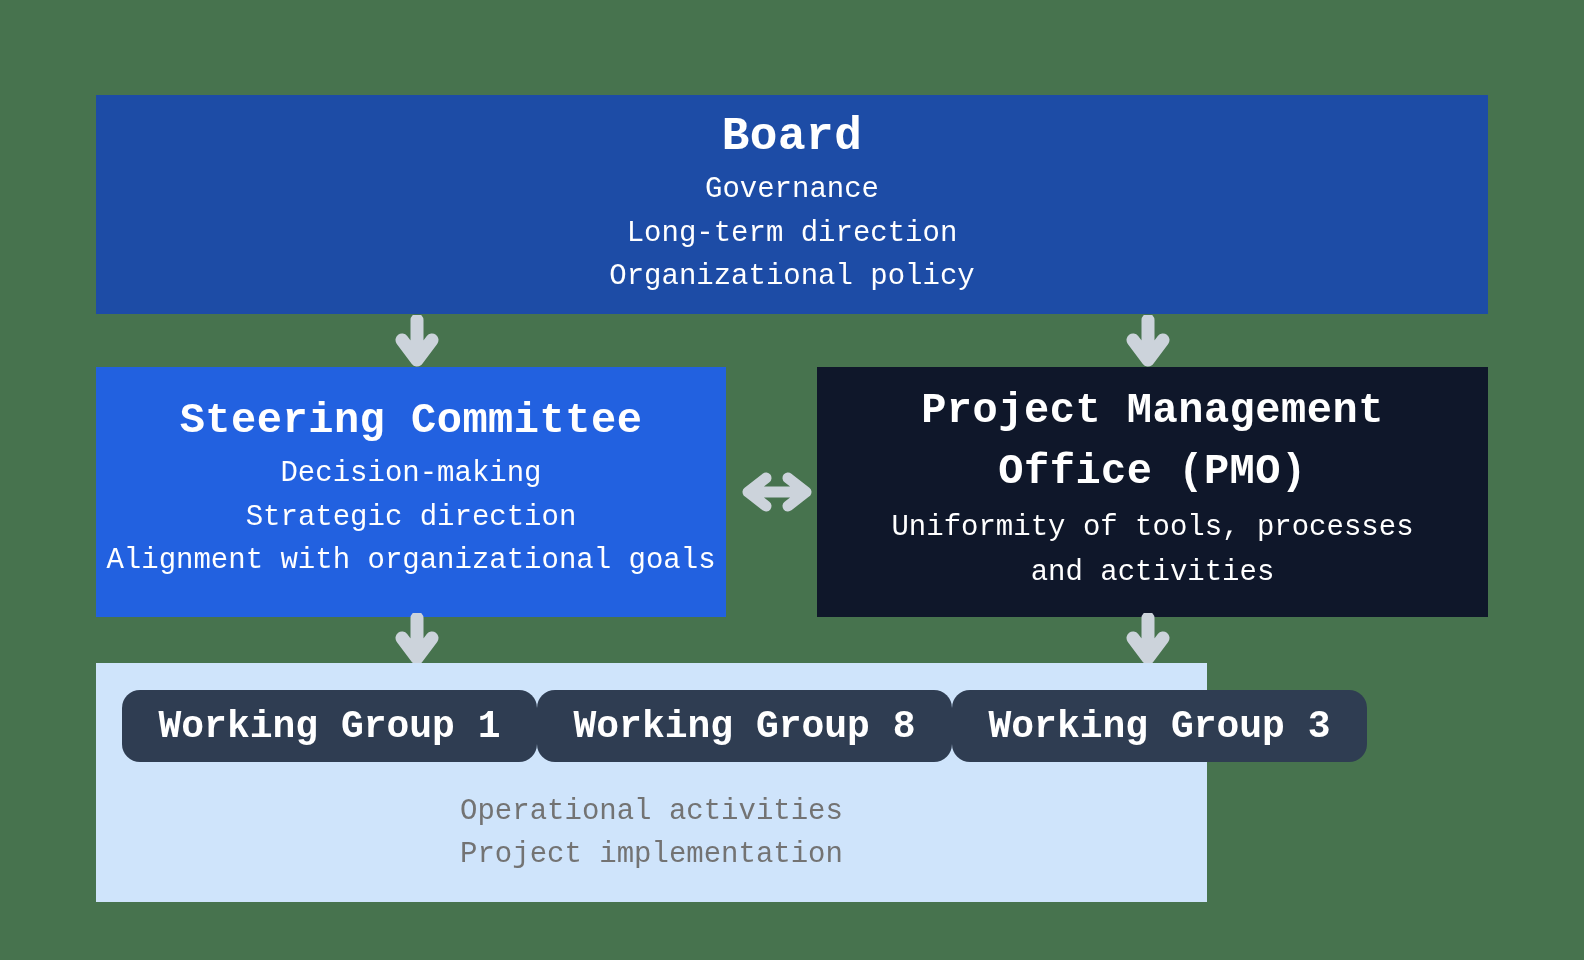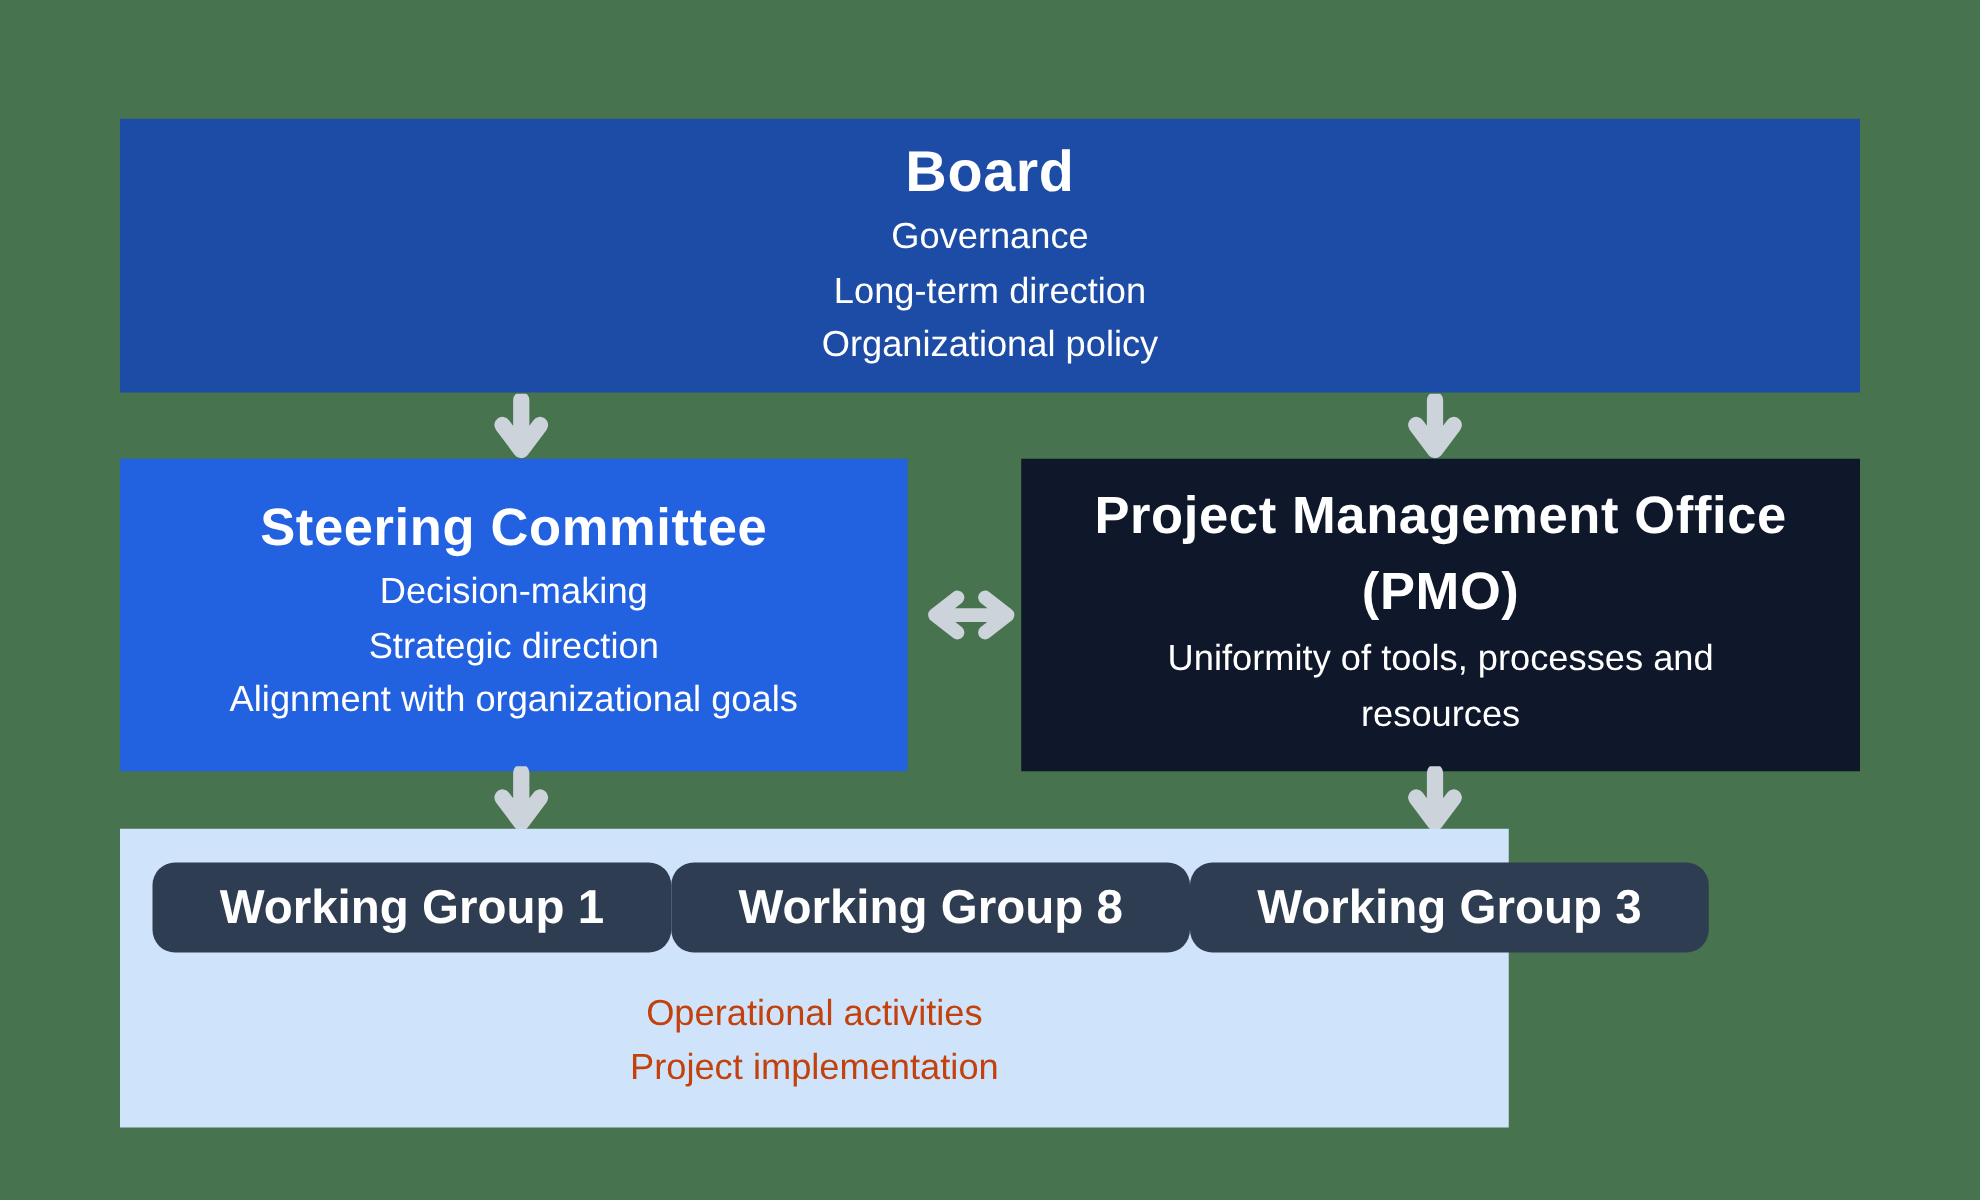--- a/index.html
+++ b/index.html
@@ -1,39 +1,39 @@
 <!DOCTYPE html>
 <html><head>
 <meta charset="utf-8">
 <style>
   html,body{margin:0;padding:0;background:#47734E;}
   .canvas{
     position:relative;width:1584px;height:960px;background:#47734E;
-    font-family:Liberation Sans, sans-serif;overflow:hidden;
+    font-family:Liberation Mono, monospace;overflow:hidden;
   }
   .box{position:absolute;box-sizing:border-box;color:#ffffff;text-align:center;}
   .board-box{left:96px;top:95px;width:1392px;height:219px;background:#1D4CA6;padding-top:12px;}
   .steering-box{left:96px;top:367px;width:630px;height:250px;background:#2261E0;padding-top:24px;}
   .pmo-box{left:817px;top:367px;width:671px;height:250px;background:#0f172a;padding-top:14px;}
   .box-title{font-weight:bold;font-size:42px;line-height:61px;letter-spacing:0.5px;}
   .board-box .box-title{font-size:46px;}
   .pmo-box .box-title{padding:0 30px;}
   .box-sub{font-size:29px;line-height:43.5px;font-weight:normal;}
   .pmo-box .box-sub{max-width:560px;margin:2px auto 0;line-height:45px;}
   .bottom-section{
     position:absolute;left:96px;top:663px;width:1111px;height:239px;
     background:#CFE4FB;box-sizing:border-box;
   }
   .pills-row{display:flex;justify-content:space-between;padding:27px 30px 0 26px;}
   .pill{
     background:#2F3D52;color:#ffffff;font-weight:bold;font-size:38px;
     height:72px;min-width:415px;border-radius:18px;box-sizing:border-box;
     display:flex;align-items:center;justify-content:center;padding:0 30px;
   }
-  .ops-text{margin-top:28px;text-align:center;font-size:29px;line-height:43px;color:#c2410c;}
+  .ops-text{margin-top:28px;text-align:center;font-size:29px;line-height:43px;color:#737373;}
   .arrow{position:absolute;}
 </style>
 </head>
 <body>
 
 <div class="canvas">
 
   <div class="box board-box">
     <div class="box-title">Board</div>
     <div class="box-sub">Governance</div>
@@ -54,21 +54,21 @@
     <div class="box-sub">Strategic direction</div>
     <div class="box-sub">Alignment with organizational goals</div>
   </div>
 
   <svg class="arrow" style="left:737px;top:472px;" width="80" height="40" viewBox="0 0 80 40">
     <path d="M16 20 H64 M29 6 L11 20 L29 34 M51 6 L69 20 L51 34" stroke="#CCD3DB" stroke-width="11" fill="none" stroke-linecap="round" stroke-linejoin="round"></path>
   </svg>
 
   <div class="box pmo-box">
     <div class="box-title">Project Management Office (PMO)</div>
-    <div class="box-sub">Uniformity of tools, processes and resources</div>
+    <div class="box-sub">Uniformity of tools, processes and activities</div>
   </div>
 
   <svg class="arrow" style="left:395px;top:613px;" width="44" height="52" viewBox="0 0 44 52">
     <path d="M22 5 V40 M7 25 L22 45 L37 25" stroke="#CCD3DB" stroke-width="13" fill="none" stroke-linecap="round" stroke-linejoin="round"></path>
   </svg>
   <svg class="arrow" style="left:1126px;top:613px;" width="44" height="52" viewBox="0 0 44 52">
     <path d="M22 5 V40 M7 25 L22 45 L37 25" stroke="#CCD3DB" stroke-width="13" fill="none" stroke-linecap="round" stroke-linejoin="round"></path>
   </svg>
 
   <div class="bottom-section">

